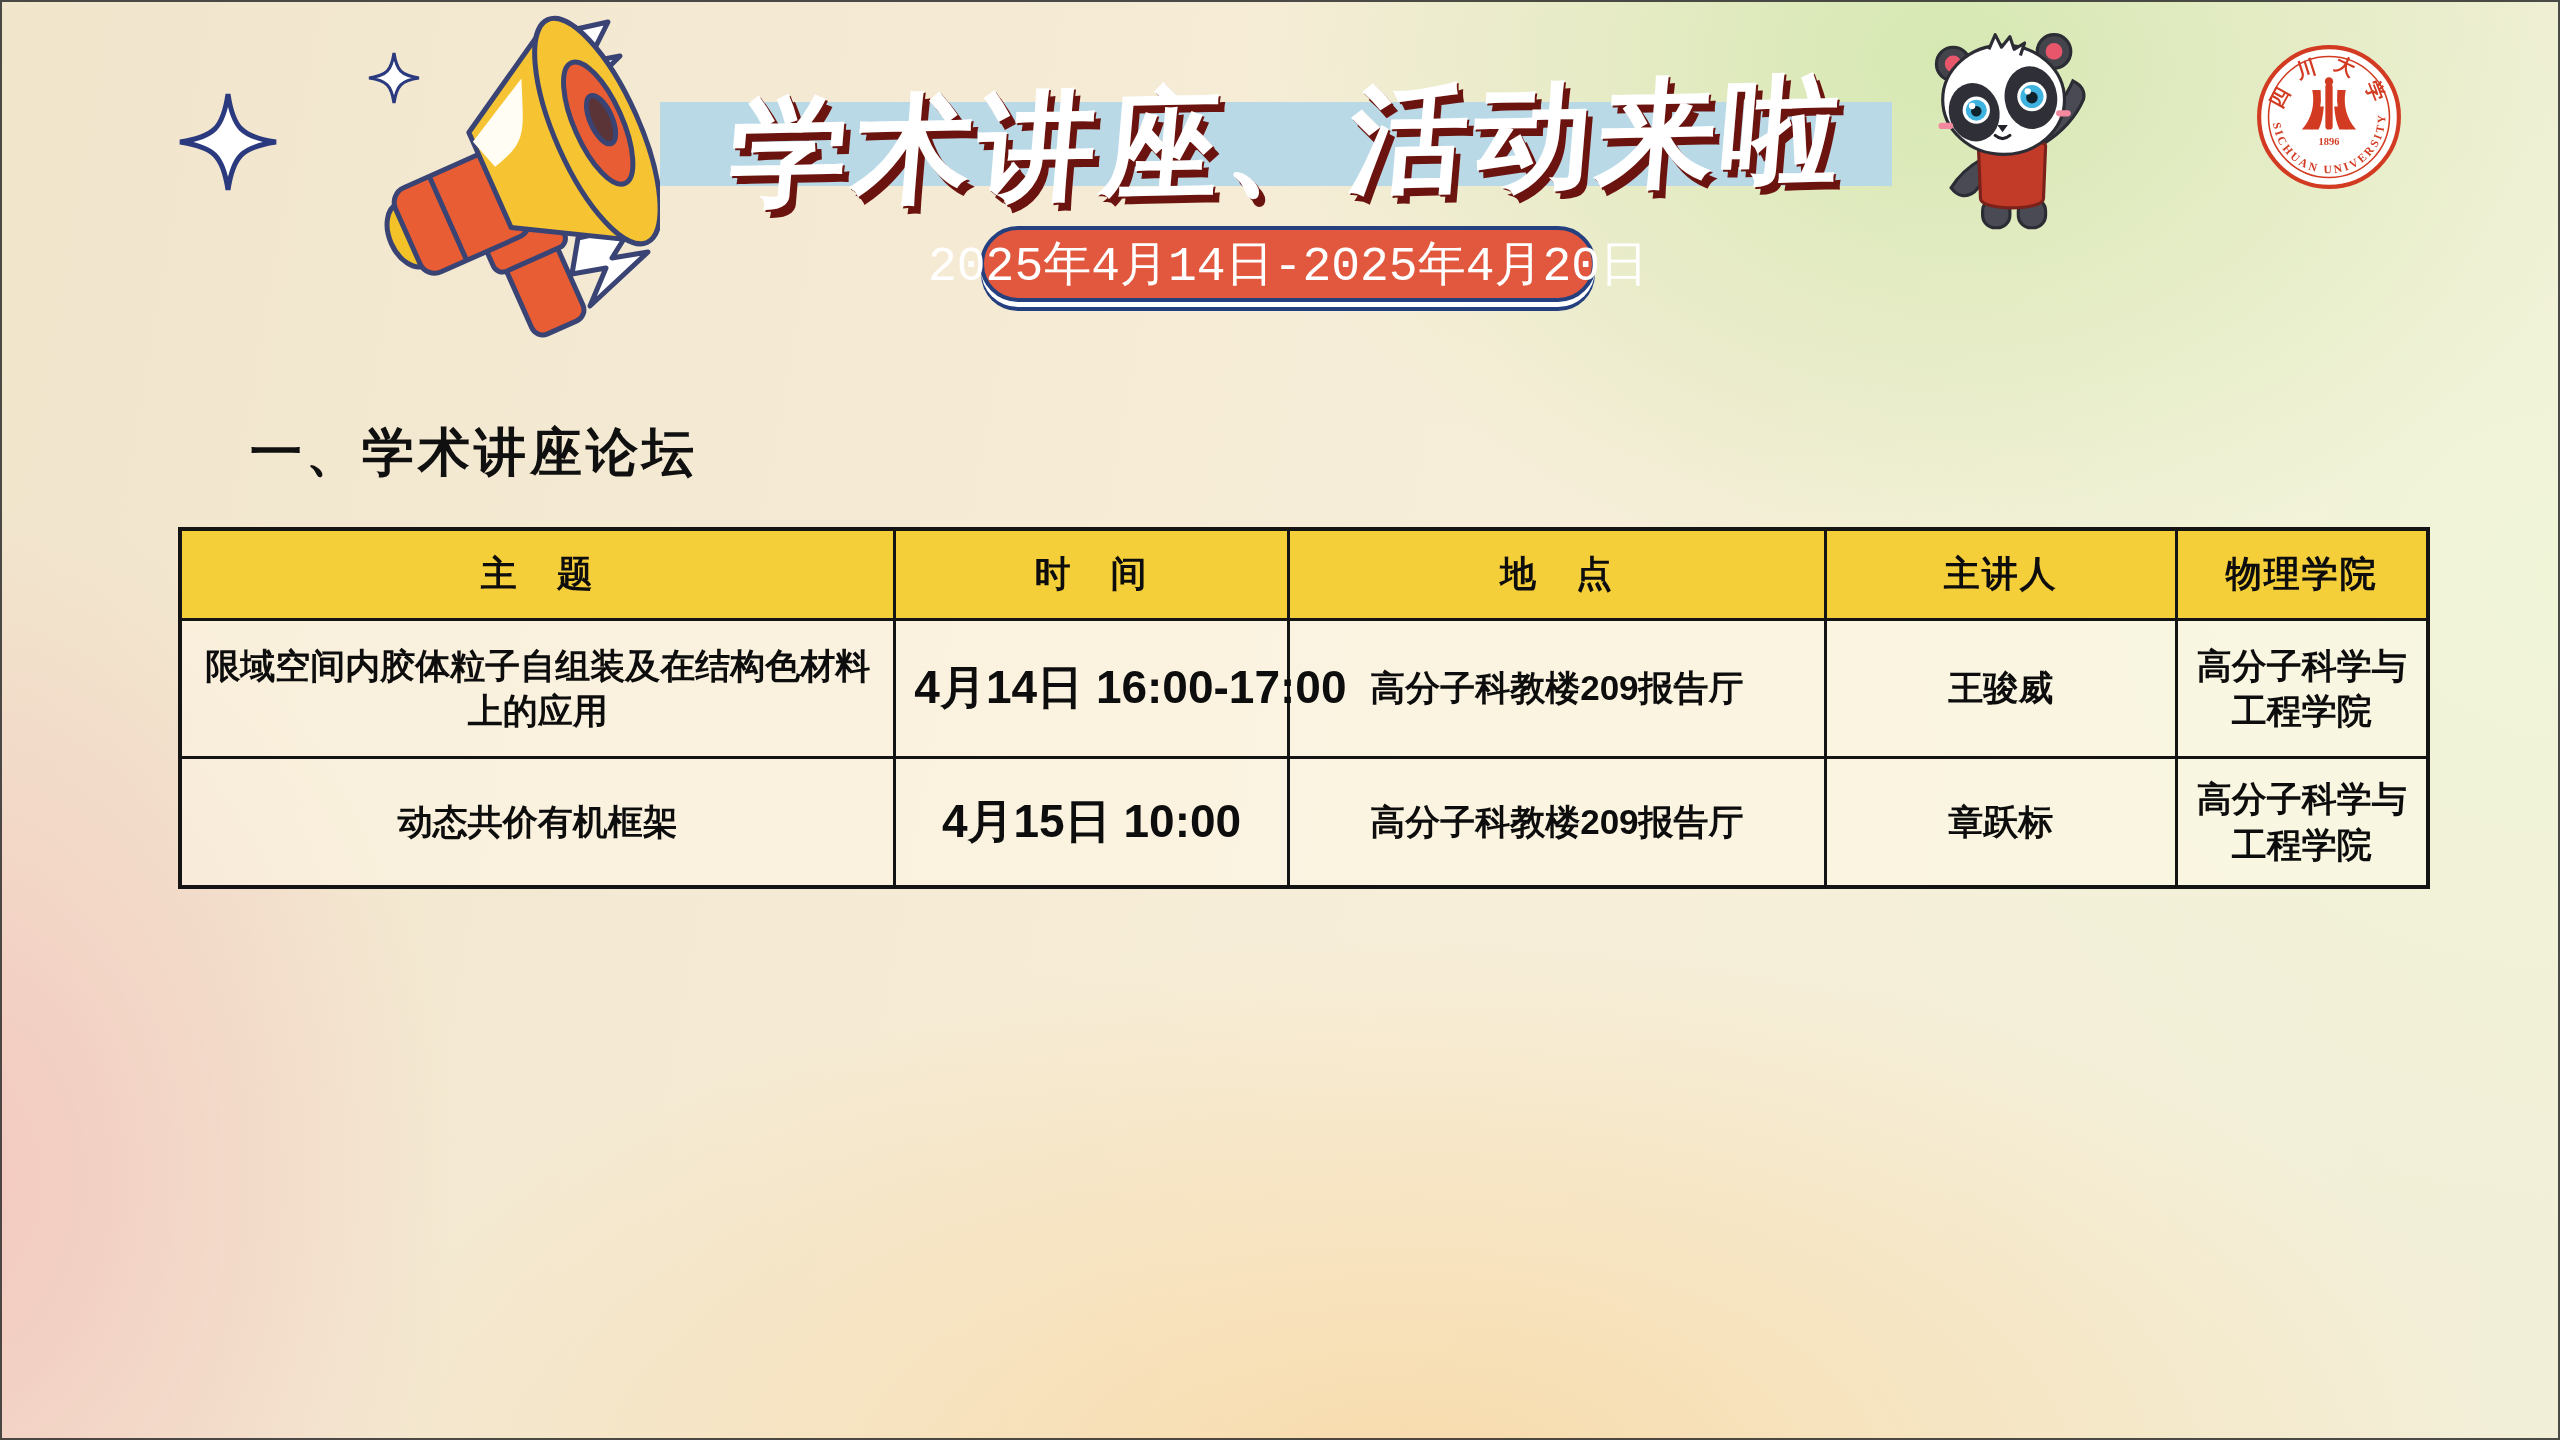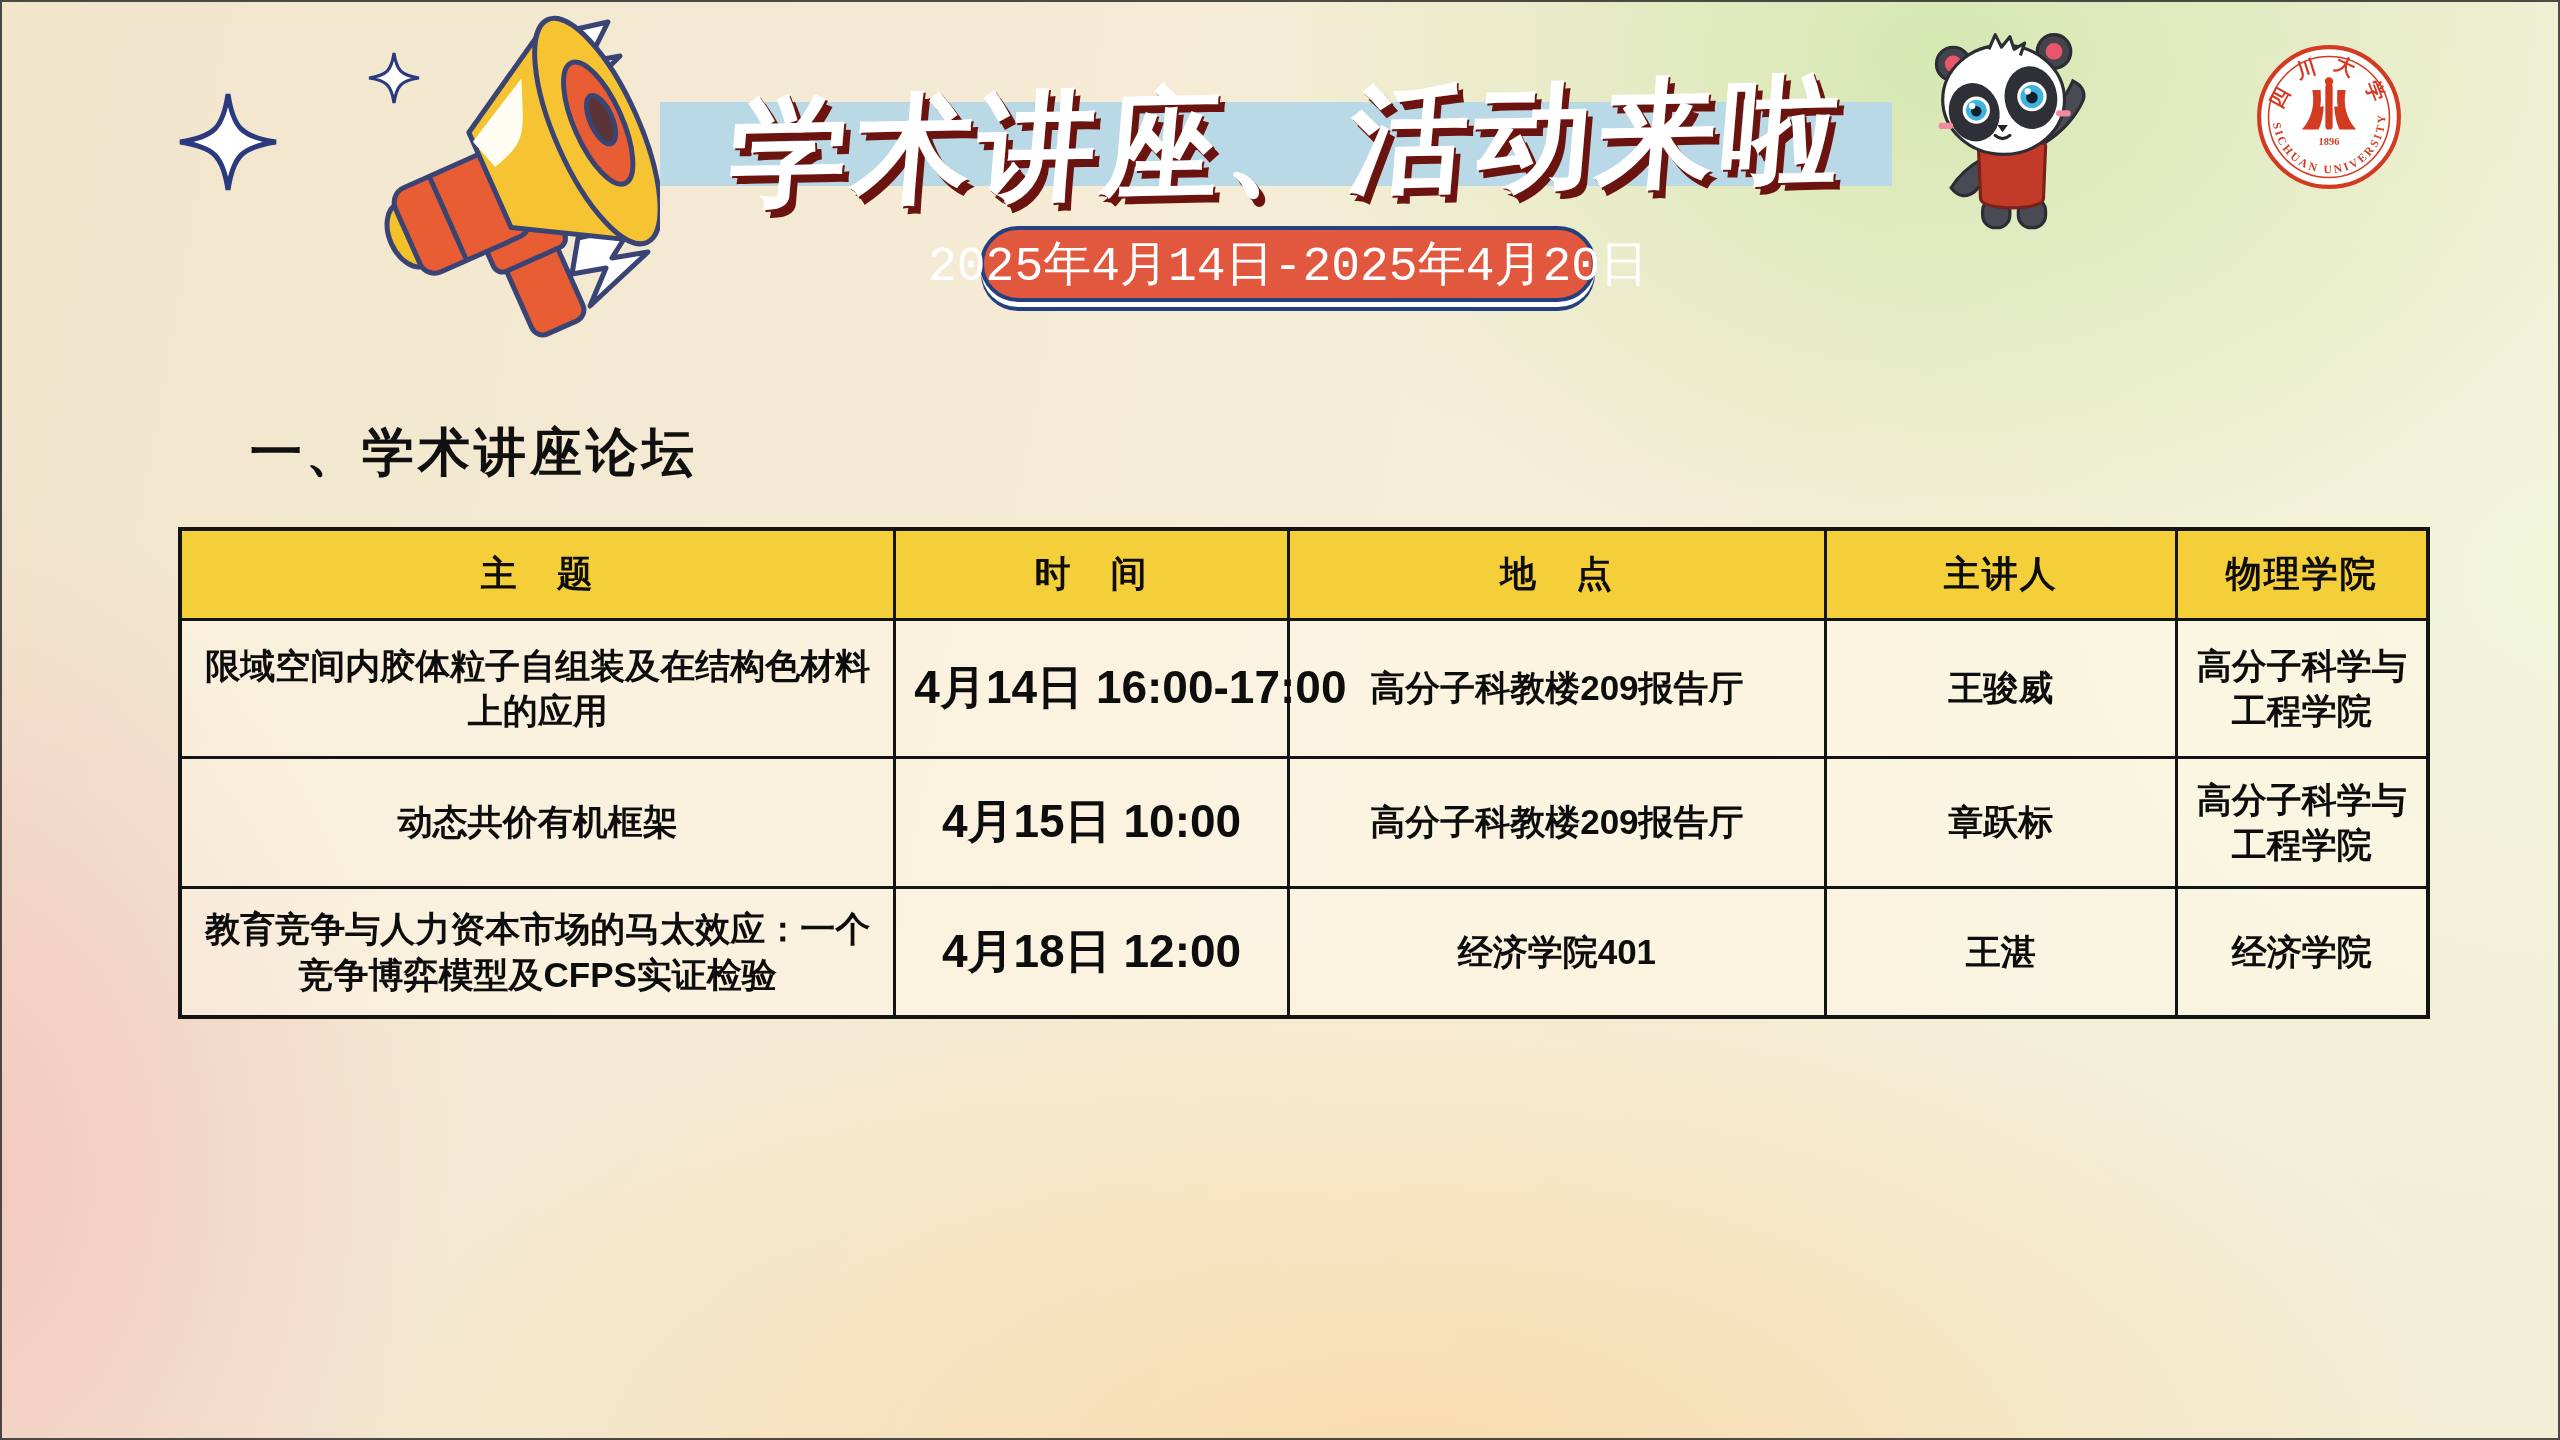--- a/index.html
+++ b/index.html
@@ -206,23 +206,16 @@
         <td>王骏威</td>
         <td>高分子科学与工程学院</td>
       </tr>
       <tr class="r1">
         <td>动态共价有机框架</td>
         <td class="time">4月15日 10:00</td>
         <td>高分子科教楼209报告厅</td>
         <td>章跃标</td>
         <td>高分子科学与工程学院</td>
       </tr>
-      <tr class="r3">
-        <td>教育竞争与人力资本市场的马太效应：一个竞争博弈模型及CFPS实证检验</td>
-        <td class="time">4月18日 12:00</td>
-        <td>经济学院401</td>
-        <td>王湛</td>
-        <td>经济学院</td>
-      </tr>
     </tbody>
   </table>
 
 </div>
 
 </body></html>

